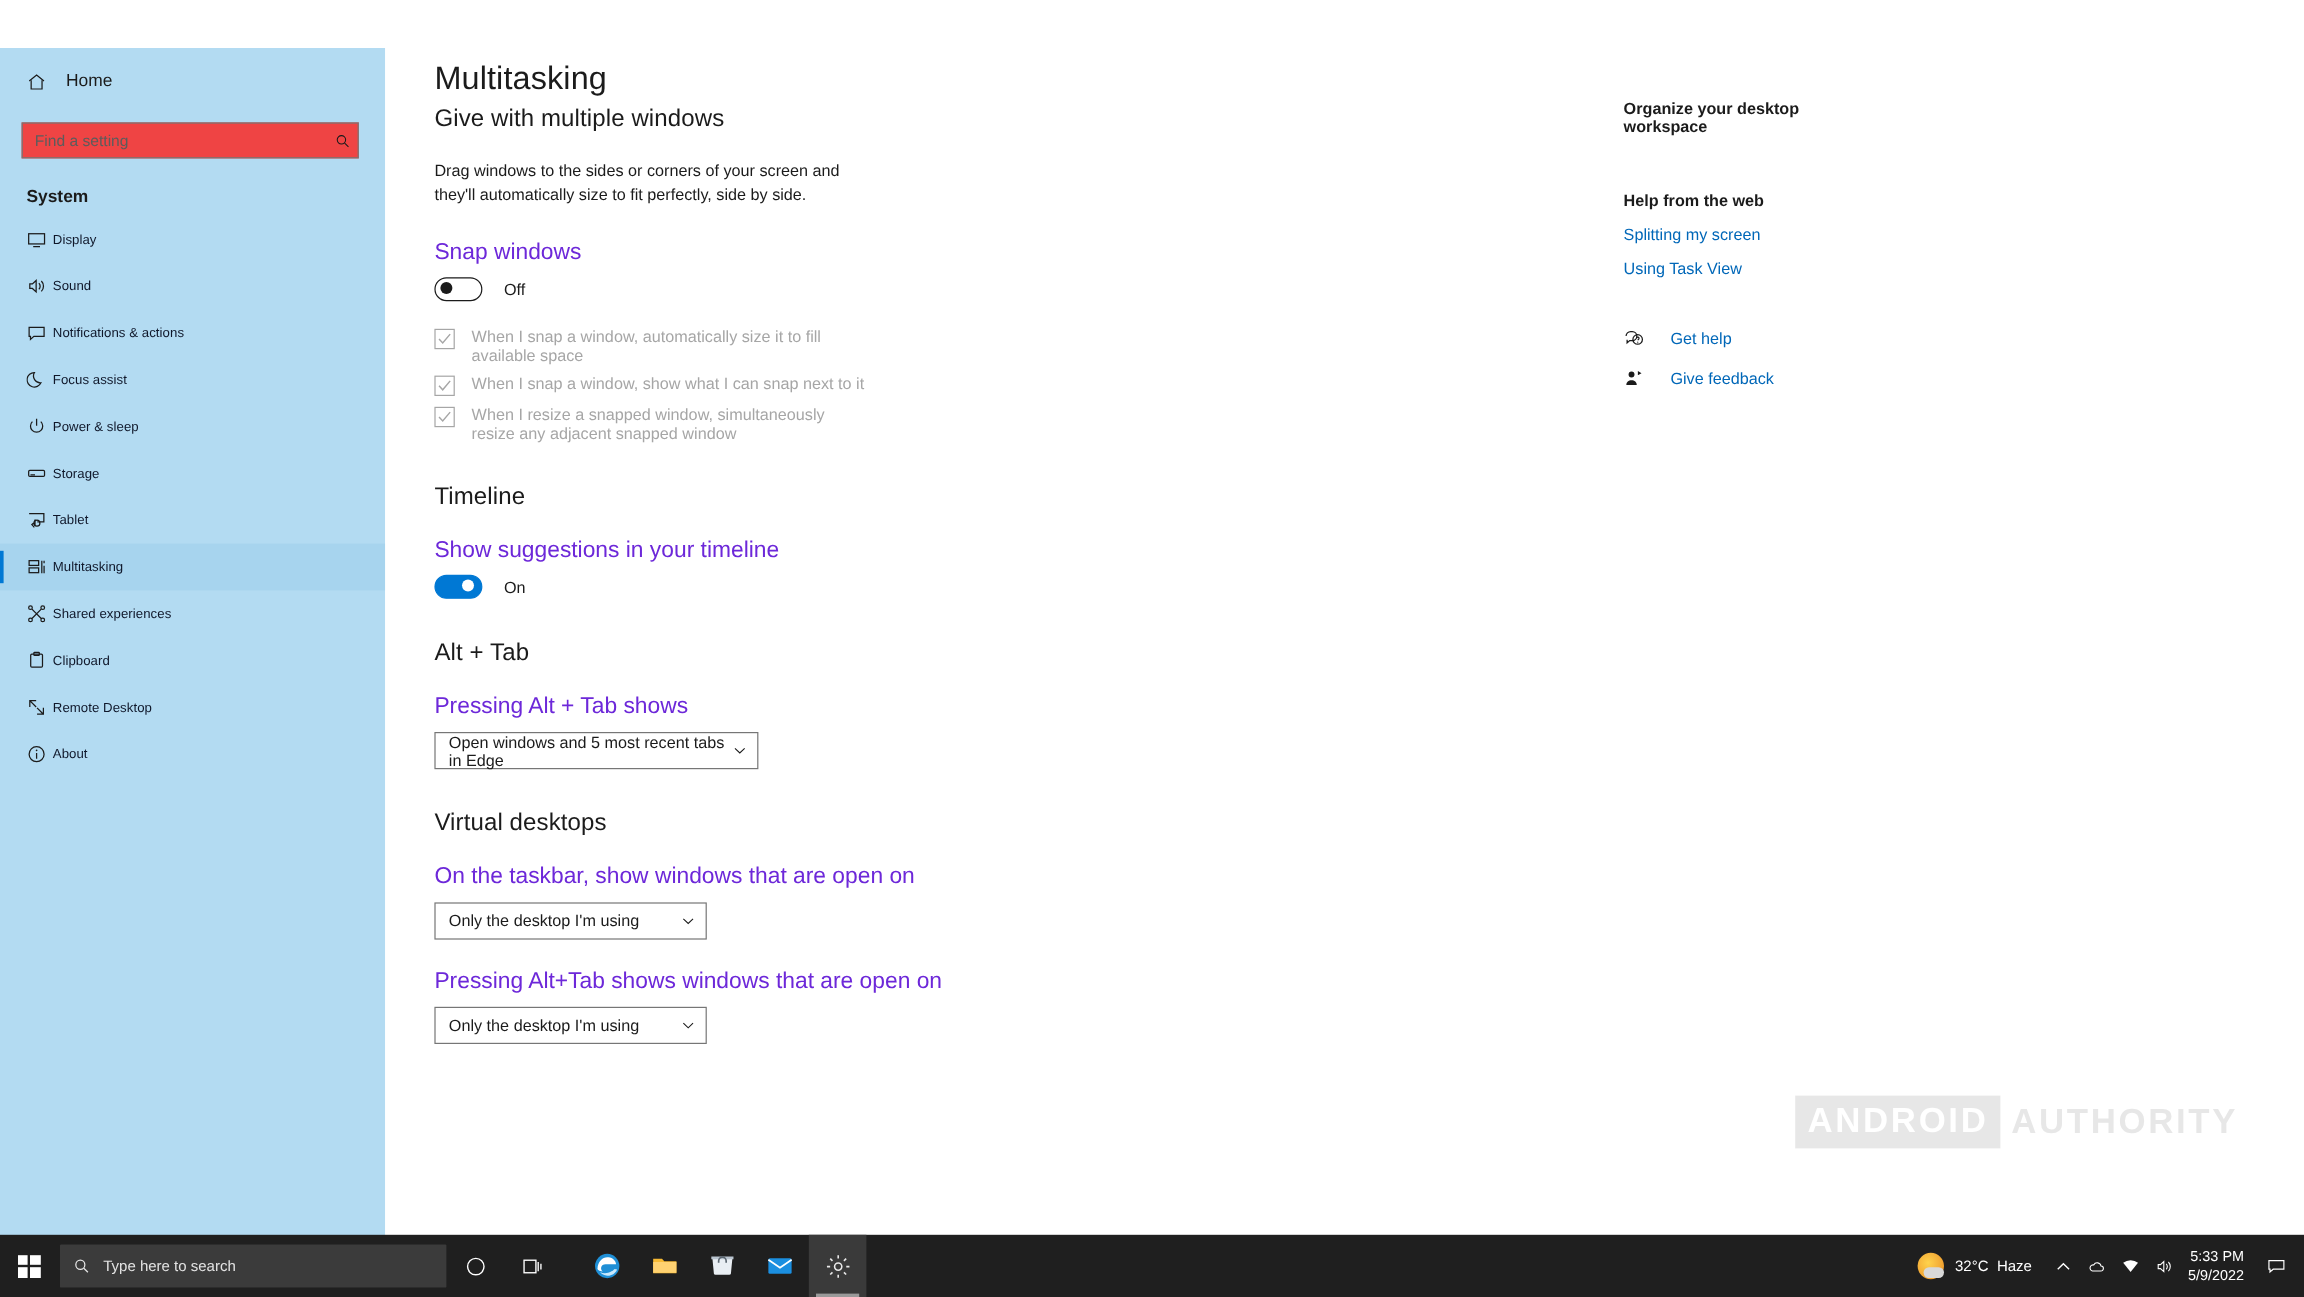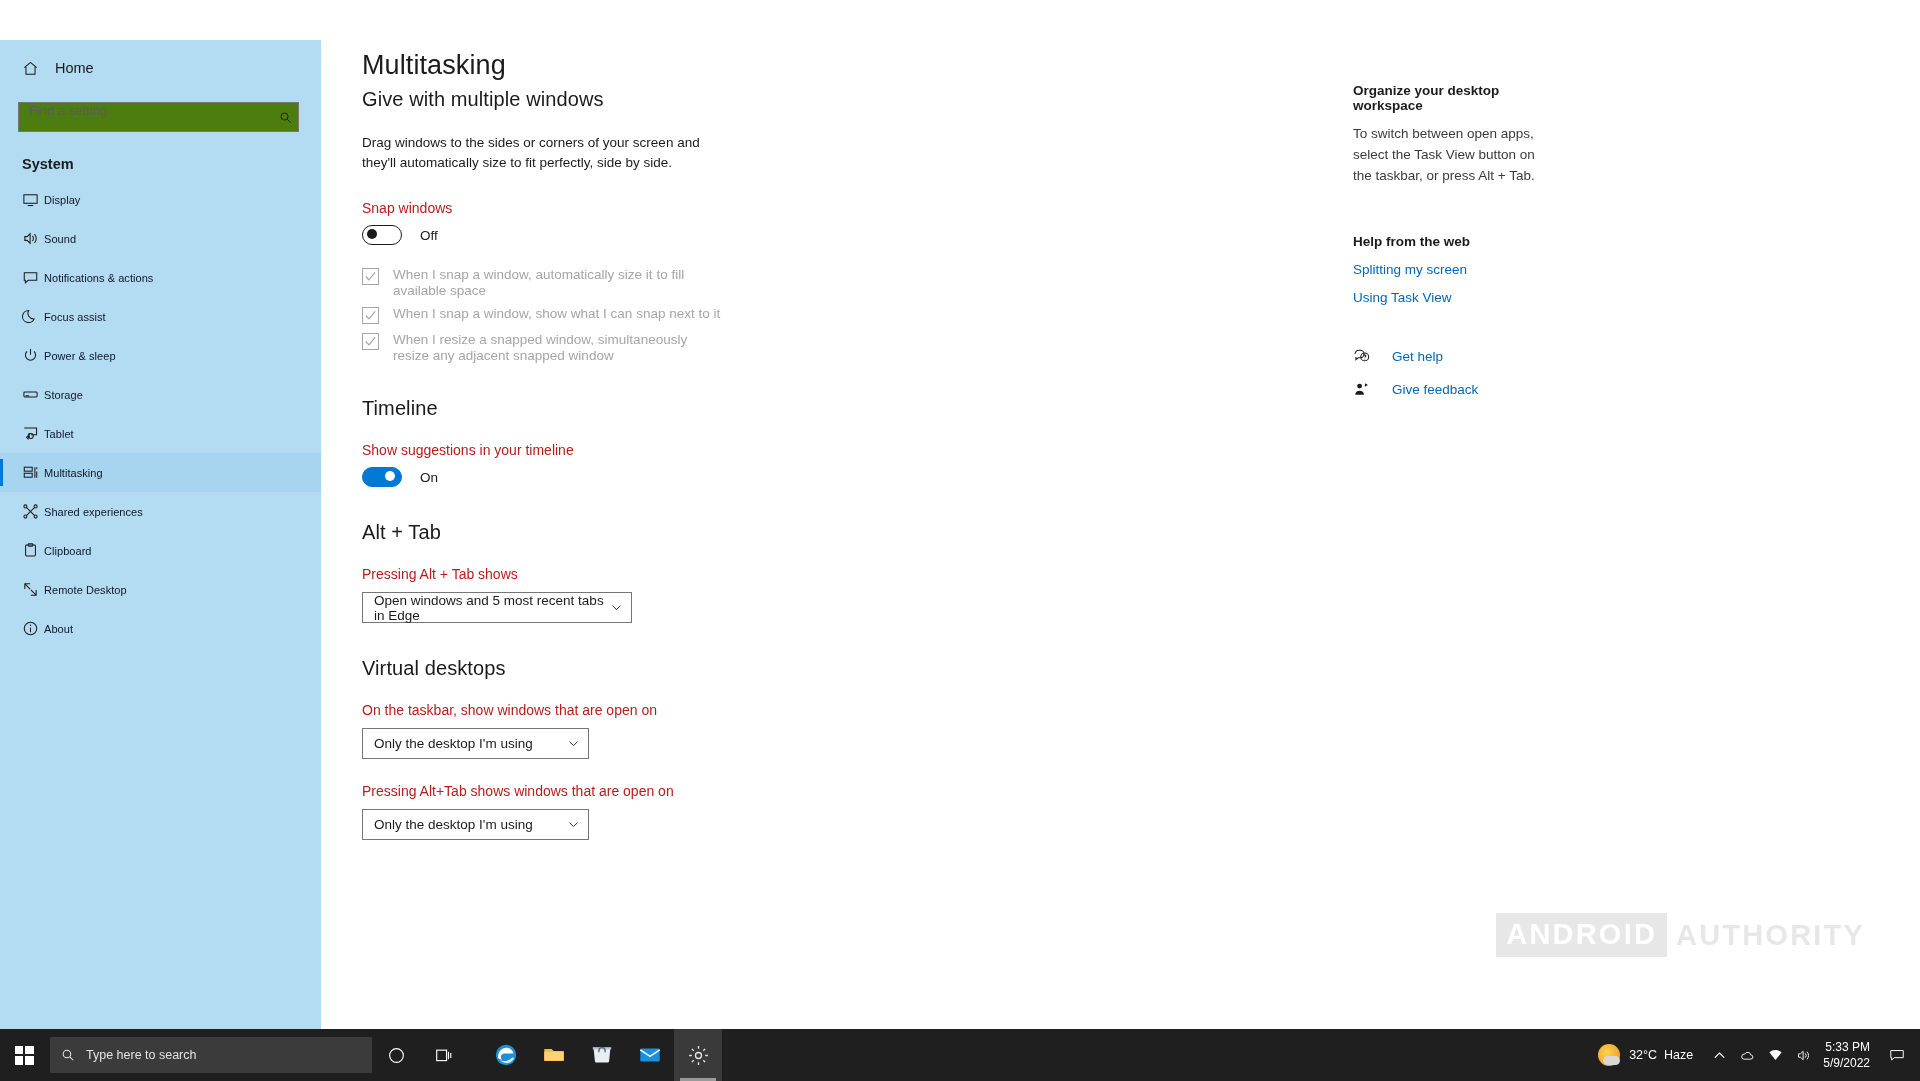--- a/index.html
+++ b/index.html
@@ -46,22 +46,22 @@
   }
   .nav-home {
     display:flex; align-items:center; height:40px; padding-left:22px; margin-top:8px;
   }
   .nav-home .ico { width:24px; display:flex; align-items:center; color:#1b1b1b; }
   .nav-home .ico svg { width:17px; height:17px; }
   .nav-home .lbl { font-size:14.5px; color:#1b1b1b; margin-left:9px; }
 
   .search-wrap { padding:14px 22px 0 18px; }
   .search-box {
-    position:relative; height:30px; background:#4d7c0f;
-    border:1px solid #767676; display:flex; align-items:flex-start;
+    position:relative; height:30px; background:#ef4444;
+    border:1px solid #767676; display:flex; align-items:center;
   }
   .search-box input {
     flex:1; border:0; outline:0; background:transparent;
     font-family:"Liberation Sans", sans-serif; font-size:13px;
     color:#1b1b1b; padding-left:10px;
   }
   .search-box input::placeholder { color:#5c5c5c; }
   .search-ico {
     width:26px; height:28px; display:flex; align-items:center; justify-content:center;
     color:#1b1b1b;
@@ -95,21 +95,21 @@
     font-size:27px; font-weight:normal; color:#1b1b1b;
     margin:10px 0 0 41px; letter-spacing:.1px;
   }
   .col-main { position:absolute; left:41px; top:48px; width:700px; }
   .sec-head {
     font-size:20px; color:#1b1b1b; font-weight:normal; letter-spacing:.1px;
   }
   .sec-desc {
     font-size:13.5px; color:#1b1b1b; margin-top:22px; line-height:1.45; max-width:360px;
   }
-  .field-label { font-size:14px; color:#b91c1c; }
+  .field-label { font-size:19px; color:#6d28d9; }
 
   .toggle-row { display:flex; align-items:center; margin-top:9px; }
   .toggle {
     width:40px; height:20px; border-radius:10px; position:relative;
     border:1.6px solid #1b1b1b; background:#ffffff;
   }
   .toggle .knob {
     position:absolute; width:10px; height:10px; border-radius:50%;
     background:#1b1b1b; top:3.2px; left:4px;
   }
@@ -493,21 +493,20 @@
                 </svg>
             </span>
           </div>
         </div>
       </div>
 
     </div>
 
     <div class="col-help">
       <div class="help-head">Organize your desktop workspace</div>
-      <div class="help-body">To switch between open apps, select the Task View button on the taskbar, or press Alt + Tab.</div>
 
       <div class="help-head2">Help from the web</div>
       <a class="help-link" href="#">Splitting my screen</a>
       <a class="help-link" href="#">Using Task View</a>
 
       <div class="help-action first">
         <span class="ico">
           <svg viewBox="0 0 18 18" fill="none" stroke="currentColor" stroke-width="1.1">
             <path d="M2.2 6.4a4 4 0 014-4h1.5a4 4 0 010 8H5.4l-2.3 2V9.6"></path>
             <circle cx="12.4" cy="9.4" r="4.2"></circle>

